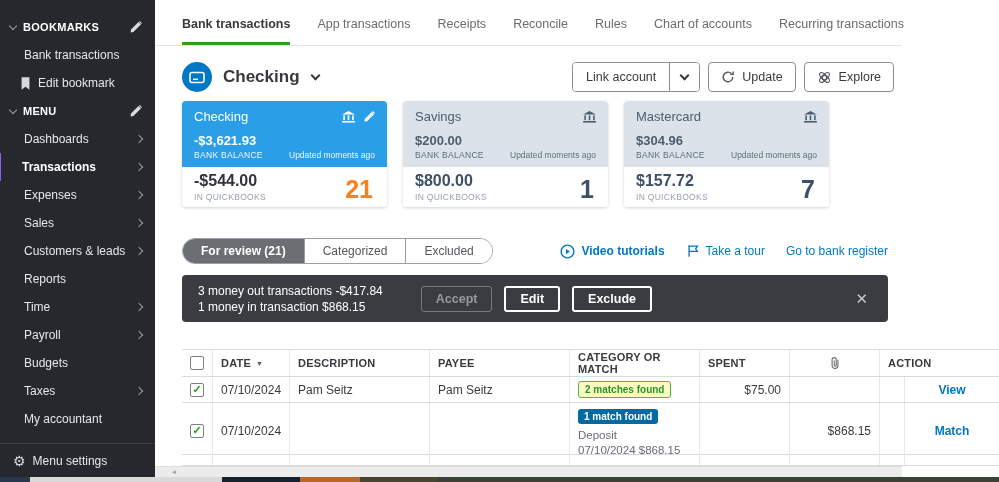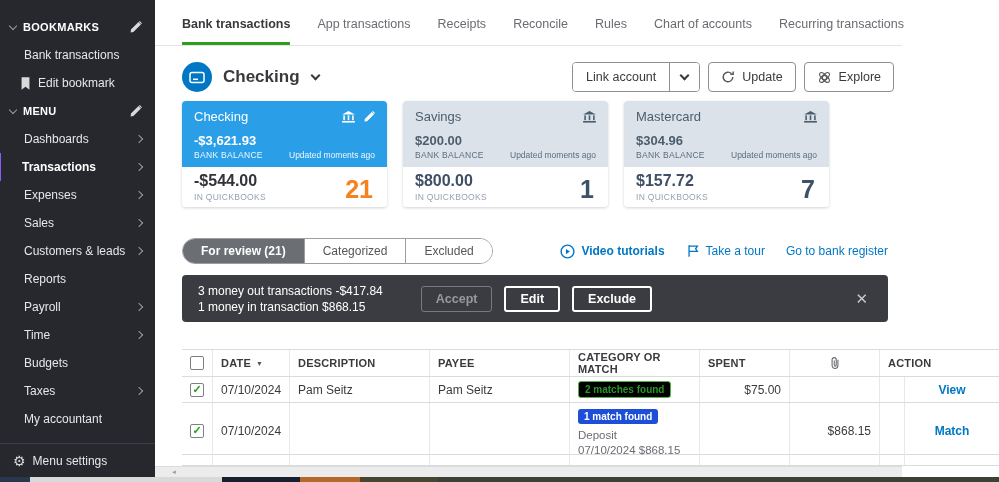--- a/index.html
+++ b/index.html
@@ -96,22 +96,22 @@
   .trow > div { border-right:1px solid #e6e8ea; display:flex; align-items:center; padding:0 8px; min-width:0; }
   .trow > div:last-child { border-right:none; }
   .thead { border-top:1px solid #d9dcdf; height:28px; font-size:11px; font-weight:bold; letter-spacing:.2px; }
   .thead .sort { font-size:7px; margin-left:5px; color:#55565a; }
   .r1 { height:26px; }
   .r2 { height:52px; }
   .r3 { height:11px; }
   .cell-right { justify-content:flex-end; }
   .cell-center { justify-content:center; }
   .chk { width:14px; height:14px; border:1.5px solid #7d8085; border-radius:2px; background:#fff; display:flex; align-items:center; justify-content:center; font-size:11px; font-weight:bold; color:#2ca01c; cursor:pointer; }
-  .badge-outline { font-size:10px; font-weight:bold; color:#2b9428; border:1px solid #54b246; border-radius:3px; padding:2px 6px; background:#000000; white-space:nowrap; }
-  .badge-solid { font-size:10px; font-weight:bold; color:#fff; background:#1d4ed8; border-radius:3px; padding:2px 6px; white-space:nowrap; }
+  .badge-outline { font-size:10px; font-weight:bold; color:#2b9428; border:1px solid #54b246; border-radius:3px; padding:2px 6px; background:#fef9c3; white-space:nowrap; }
+  .badge-solid { font-size:10px; font-weight:bold; color:#fff; background:#0369a1; border-radius:3px; padding:2px 6px; white-space:nowrap; }
   .match-cell { flex-direction:column; align-items:flex-start !important; justify-content:flex-start; padding-top:6px !important; }
   .match-detail { font-size:11.5px; color:#6b6c72; line-height:15px; margin-top:4px; }
   .action-link { font-size:12px; font-weight:bold; color:#0077c5; cursor:pointer; }
   .clip { color:#6b6c72; display:flex; }
 
   
   .hscroll { position:absolute; left:0; right:0; bottom:0; height:11px; background:#ececec; border-top:1px solid #dcdcdc; display:flex; align-items:center; padding-left:16px; }
   .hscroll .arr { font-size:6px; color:#9a9a9a; }
 </style>
 </head>
@@ -165,25 +165,25 @@
       <span class="sb-arrow chev right"></span>
     </div>
     <div class="sb-row sb-item">
       <span>Customers &amp; leads</span>
       <span class="sb-arrow chev right"></span>
     </div>
     <div class="sb-row sb-item">
       <span>Reports</span>
     </div>
     <div class="sb-row sb-item">
+      <span>Time</span>
+      <span class="sb-arrow chev right"></span>
+    </div>
+    <div class="sb-row sb-item">
       <span>Payroll</span>
-      <span class="sb-arrow chev right"></span>
-    </div>
-    <div class="sb-row sb-item">
-      <span>Time</span>
       <span class="sb-arrow chev right"></span>
     </div>
     <div class="sb-row sb-item">
       <span>Budgets</span>
     </div>
     <div class="sb-row sb-item">
       <span>Taxes</span>
       <span class="sb-arrow chev right"></span>
     </div>
     <div class="sb-row sb-item">

